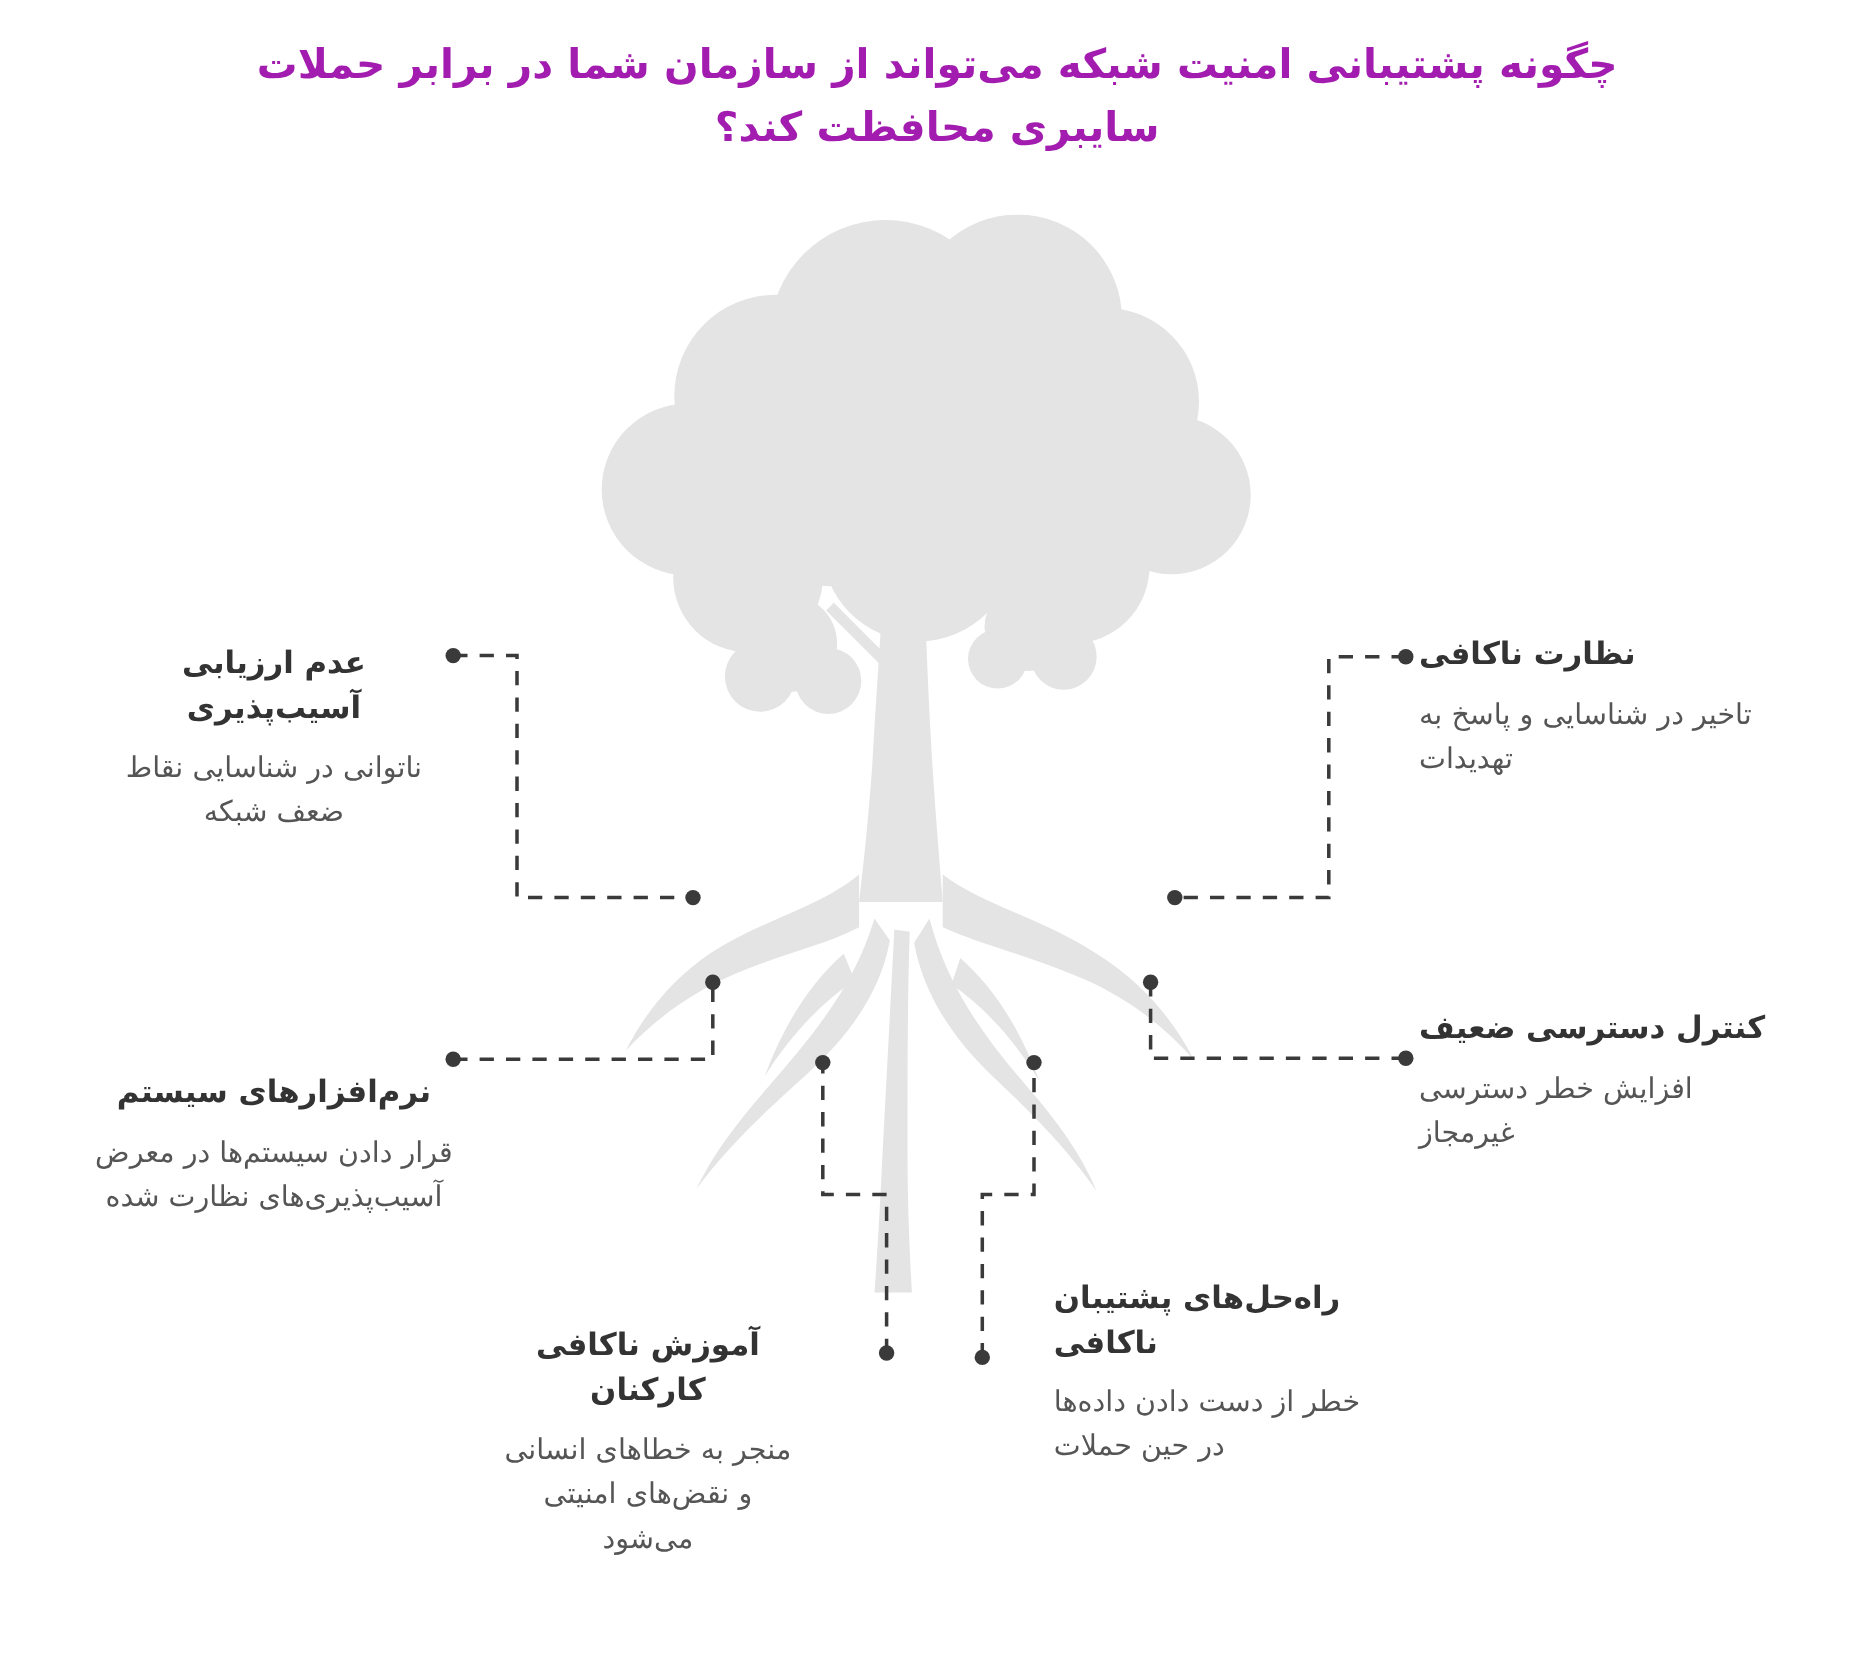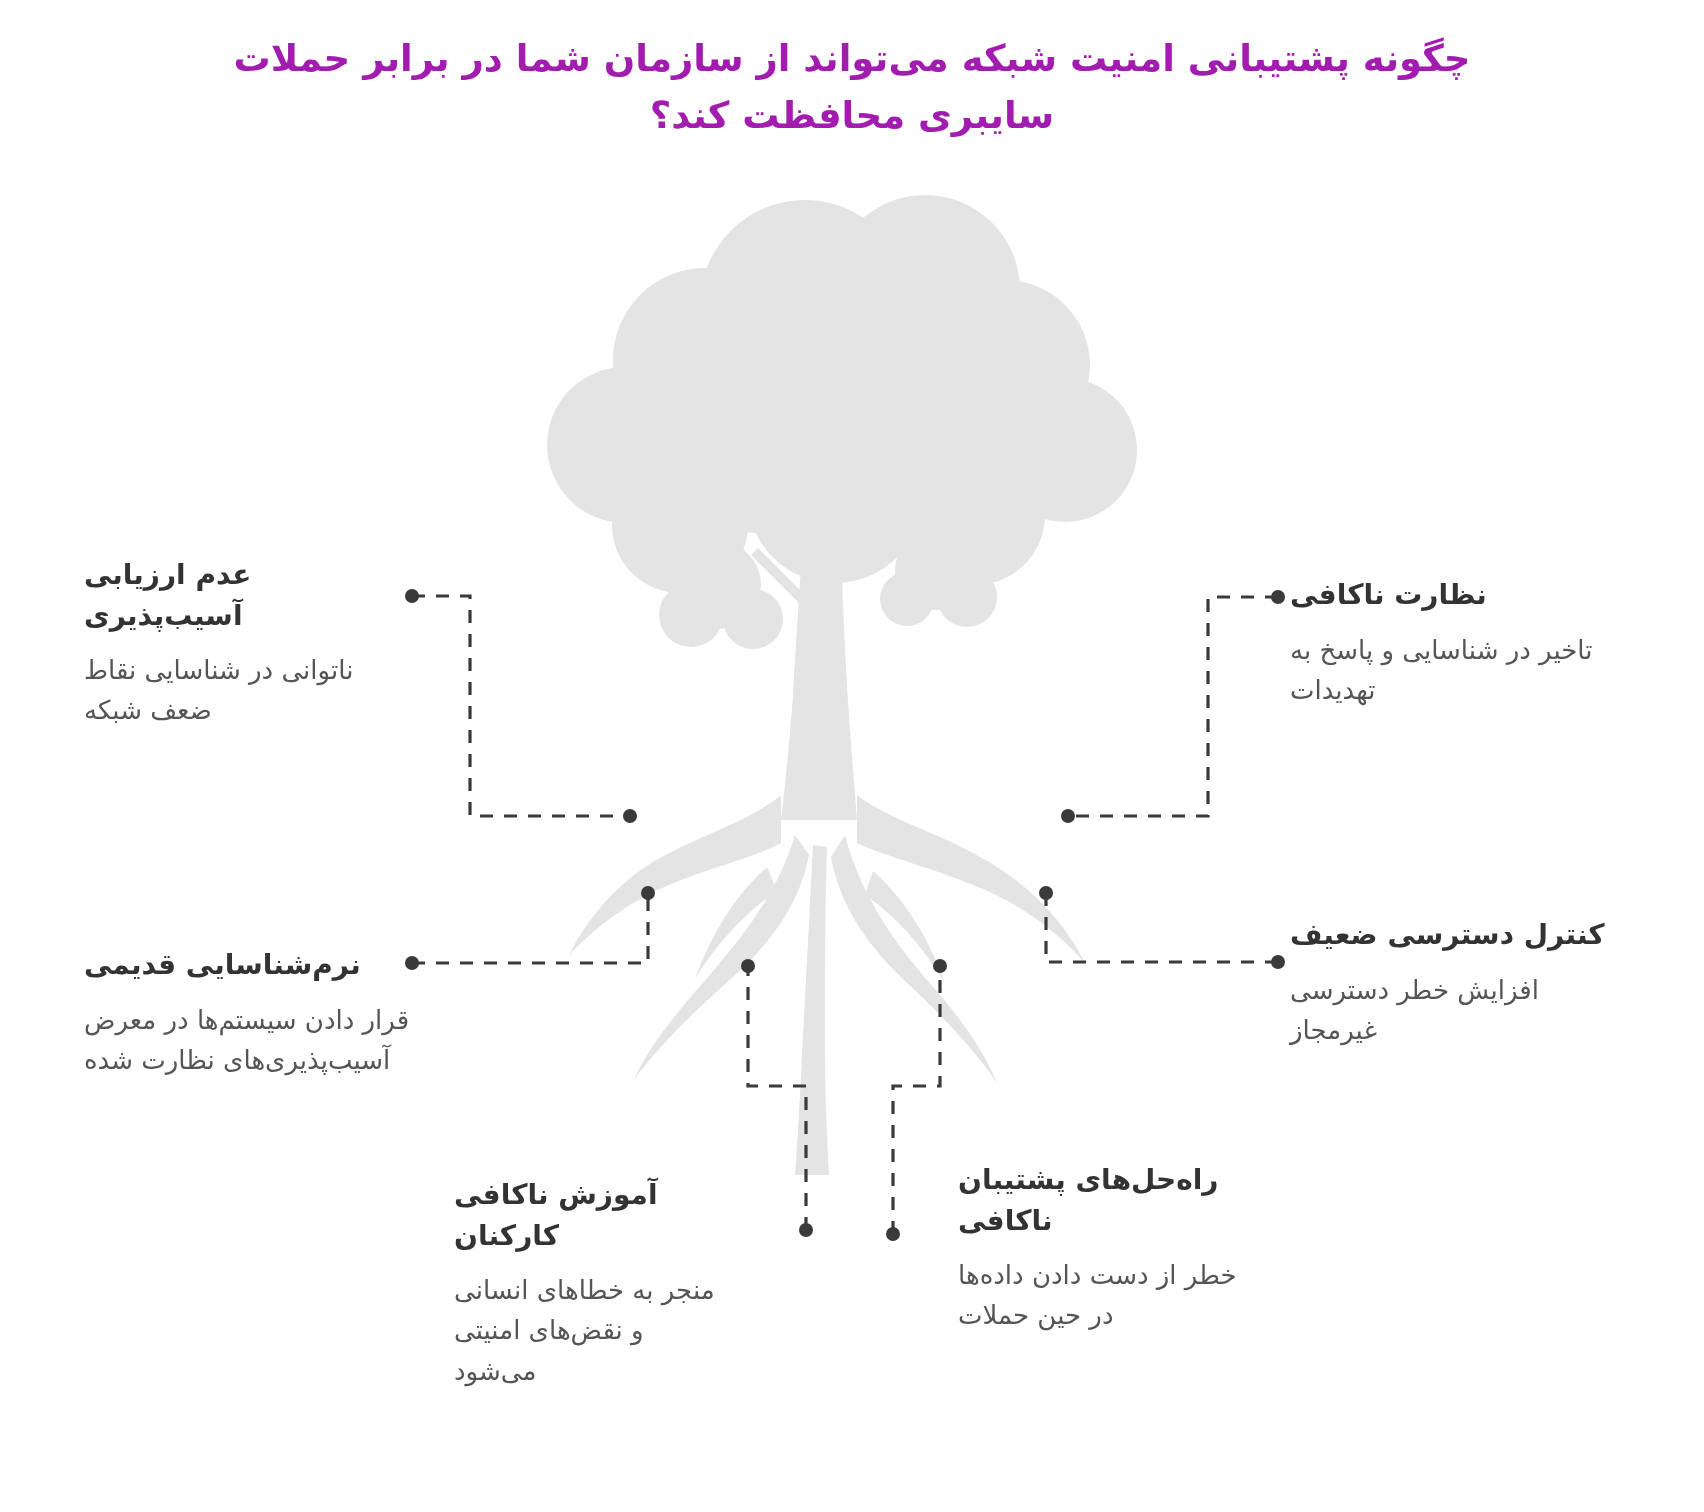--- a/index.html
+++ b/index.html
@@ -68,21 +68,21 @@
     margin-bottom: 14px;
   }
   .callout .c-body {
     font-size: 26px;
     font-weight: 400;
     color: #555555;
     line-height: 1.55;
   }
 
   .align-right { text-align: left; }
-  .align-left  { text-align: left; }
+  .align-left  { text-align: center; margin-top: 28px; }
 
   
   #co-vuln      { right: 1290px; top: 555px;  width: 330px; }
   #co-monitor   { left: 1290px;  top: 575px;  width: 330px; }
   #co-legacy    { right: 1290px; top: 945px;  width: 330px; }
   #co-access    { left: 1290px;  top: 915px;  width: 330px; }
   #co-training  { right: 980px;  top: 1175px; width: 270px; }
   #co-support   { left: 958px;   top: 1160px; width: 300px; }
 </style>
 </head>
@@ -195,21 +195,21 @@
     <div class="c-head">عدم ارزیابی آسیب‌پذیری</div>
     <div class="c-body">ناتوانی در شناسایی نقاط ضعف شبکه</div>
   </div>
 
   <div class="callout align-right" id="co-monitor">
     <div class="c-head">نظارت ناکافی</div>
     <div class="c-body">تاخیر در شناسایی و پاسخ به تهدیدات</div>
   </div>
 
   <div class="callout align-left" id="co-legacy">
-    <div class="c-head">نرم‌شناسایی قدیمی</div>
+    <div class="c-head">نرم‌افزارهای سیستم</div>
     <div class="c-body">قرار دادن سیستم‌ها در معرض آسیب‌پذیری‌های نظارت شده</div>
   </div>
 
   <div class="callout align-right" id="co-access">
     <div class="c-head">کنترل دسترسی ضعیف</div>
     <div class="c-body">افزایش خطر دسترسی غیرمجاز</div>
   </div>
 
   <div class="callout align-left" id="co-training">
     <div class="c-head">آموزش ناکافی کارکنان</div>

